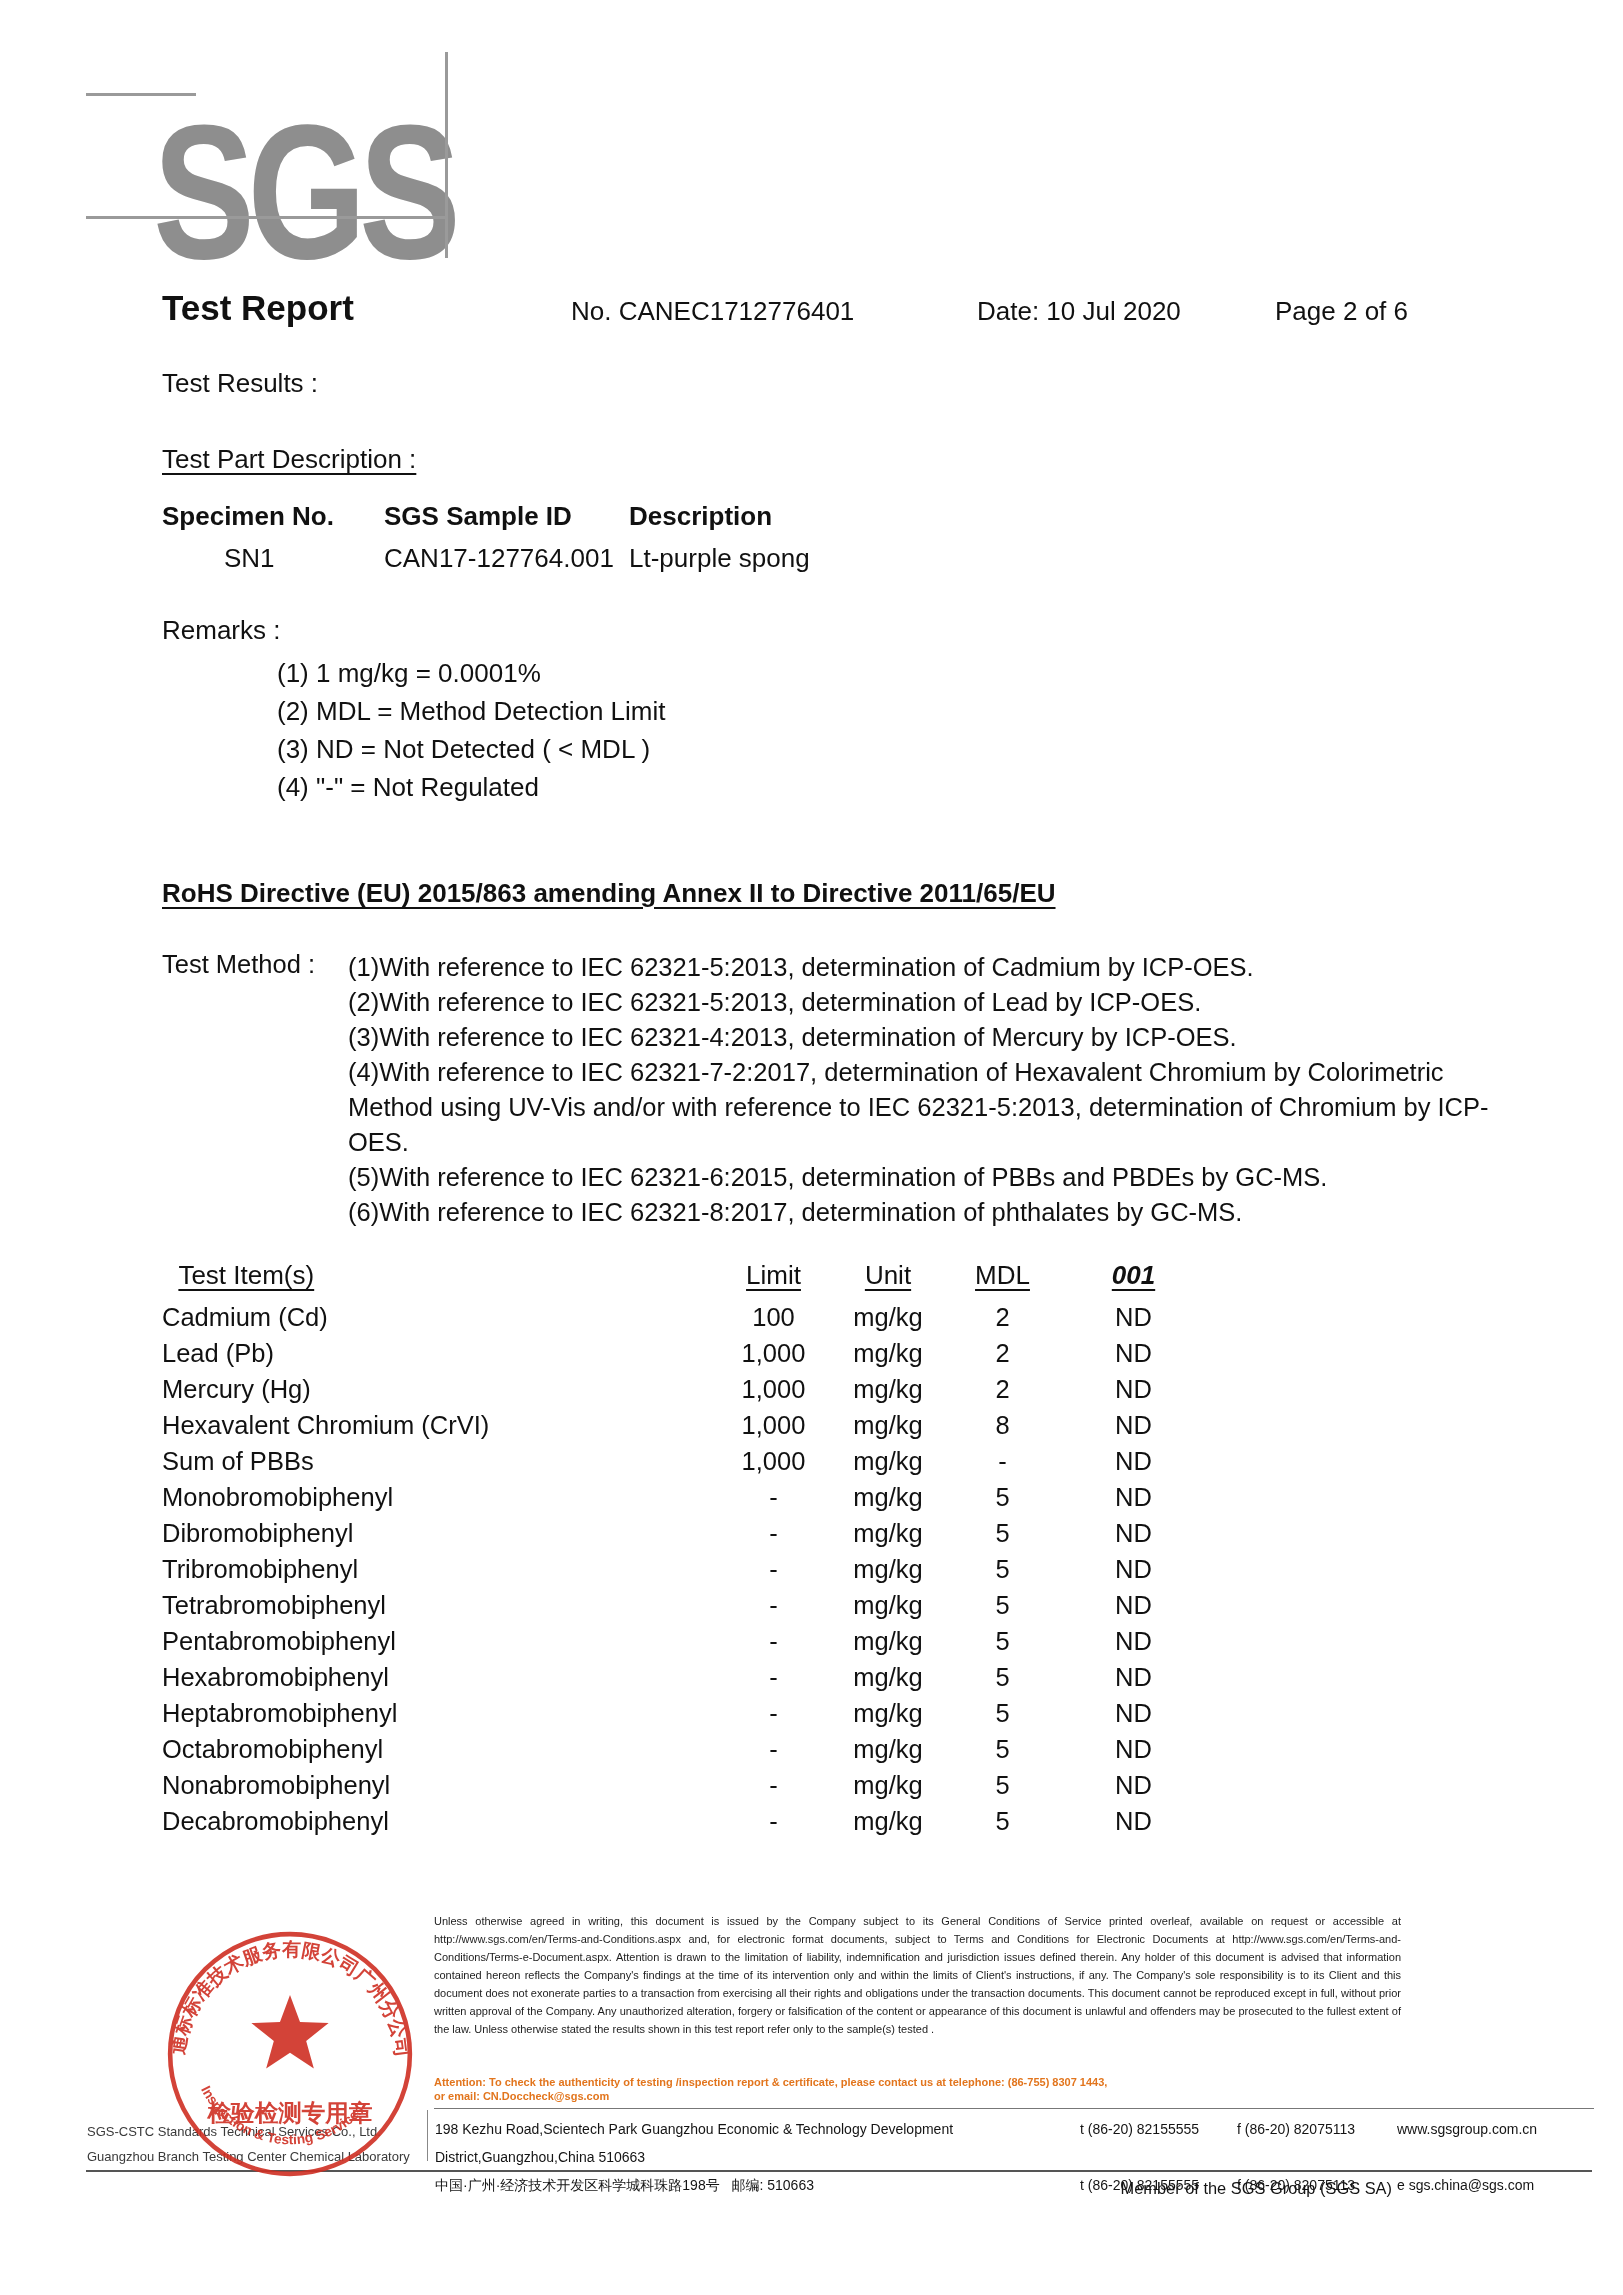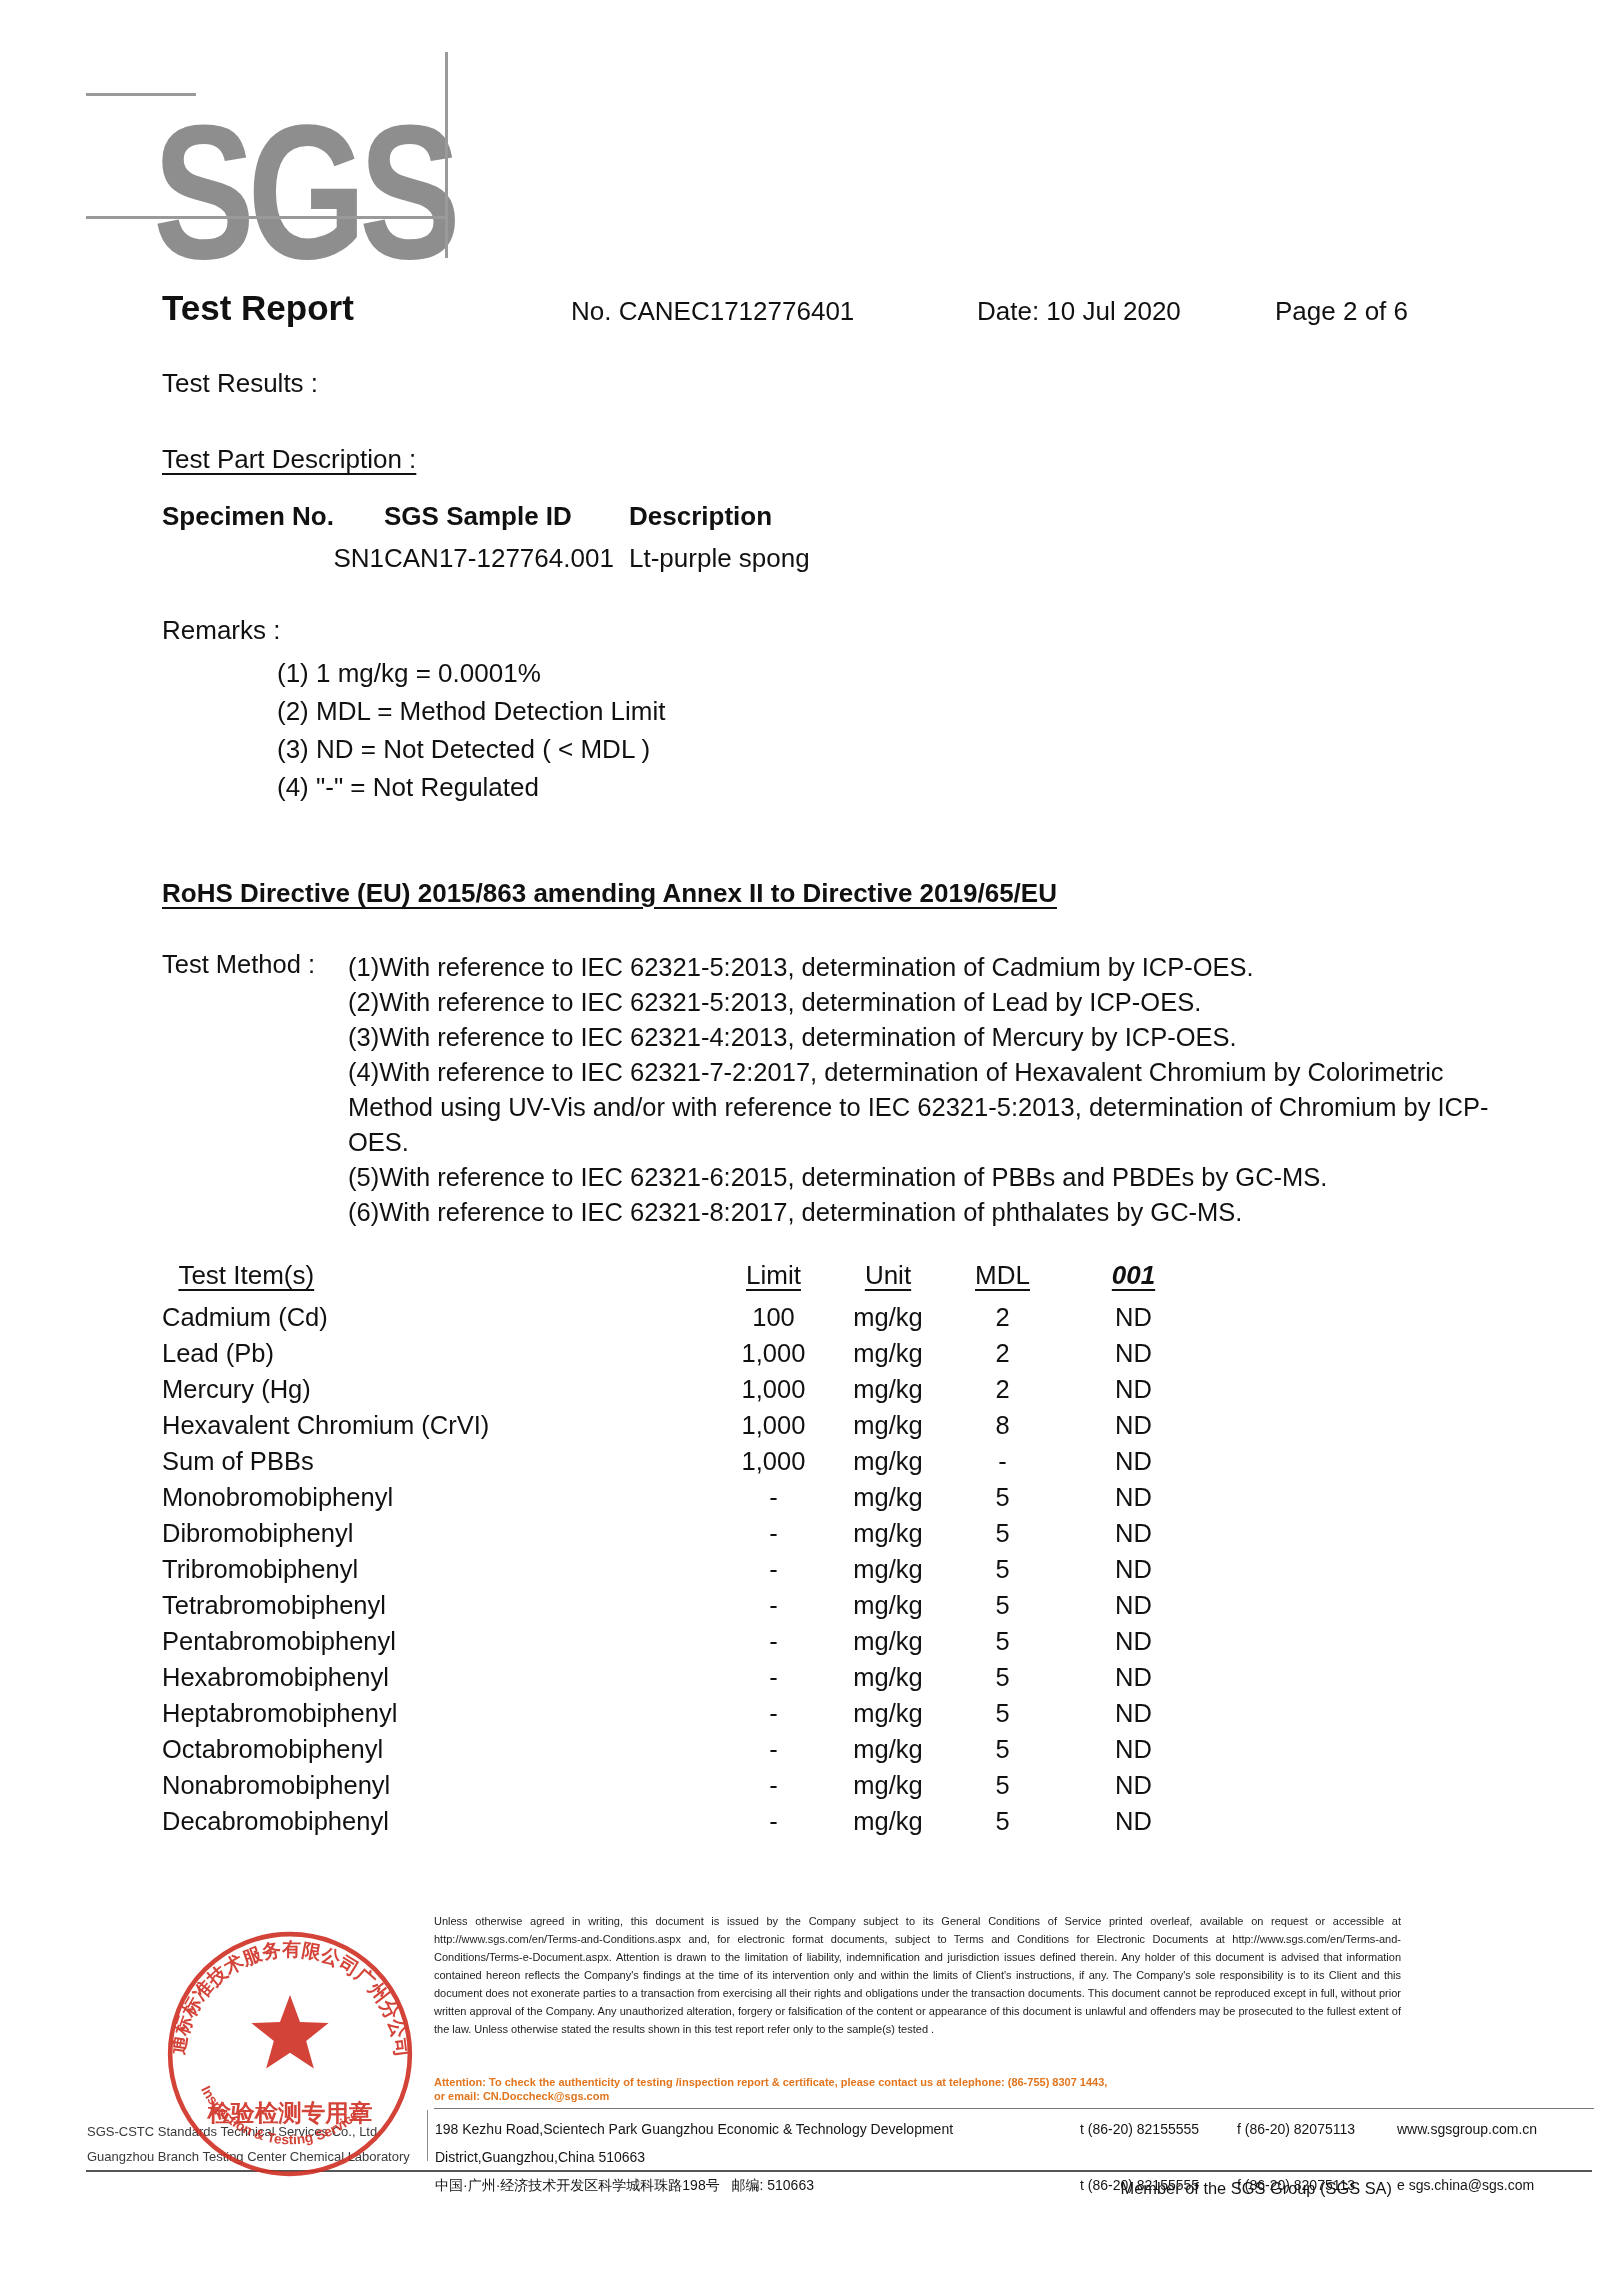--- a/index.html
+++ b/index.html
@@ -39,21 +39,21 @@
 
   .section-label{ position:absolute; left:134px; font-size:26px; }
   .t-results{ top:368px; }
   .t-partdesc{ top:444px; text-decoration:underline; text-underline-offset:4.6px; }
 
   
   .specimen{ position:absolute; left:134px; top:501px; font-size:26px; }
   .specimen .sp-head, .specimen .sp-row{ display:grid; grid-template-columns:222px 245px auto; }
   .specimen .sp-head{ font-weight:bold; }
   .specimen .sp-row{ margin-top:10.5px; }
-  .sp-c1{ padding-left:62px;text-align:right; }
+  .sp-c1{ padding-left:62px; }
 
   
   .remarks{ position:absolute; left:134px; top:615px; font-size:26px; }
   .remarks-items{ margin-left:115px; margin-top:11.8px; }
   .remarks-items > div{ height:38px; }
 
   
   .rohs{
     position:absolute; left:134px; top:878px;
     font-size:26px; font-weight:bold;
@@ -138,21 +138,21 @@
   <div class="remarks">
     <div>Remarks :</div>
     <div class="remarks-items">
         <div>(1) 1 mg/kg = 0.0001%</div>
         <div>(2) MDL = Method Detection Limit</div>
         <div>(3) ND = Not Detected ( &lt; MDL )</div>
         <div>(4) "-" = Not Regulated</div>
       </div>
   </div>
 
-  <div class="rohs">RoHS Directive (EU) 2015/863 amending Annex II to Directive 2019/65/EU</div>
+  <div class="rohs">RoHS Directive (EU) 2015/863 amending Annex II to Directive 2011/65/EU</div>
 
   <div class="method">
     <div class="method-label">Test Method :</div>
     <div class="method-items">
         <div>(1)With reference to IEC 62321-5:2013, determination of Cadmium by ICP-OES.</div>
         <div>(2)With reference to IEC 62321-5:2013, determination of Lead by ICP-OES.</div>
         <div>(3)With reference to IEC 62321-4:2013, determination of Mercury by ICP-OES.</div>
         <div>(4)With reference to IEC 62321-7-2:2017, determination of Hexavalent Chromium by Colorimetric Method using UV-Vis and/or with reference to IEC 62321-5:2013, determination of Chromium by ICP-OES.</div>
         <div>(5)With reference to IEC 62321-6:2015, determination of PBBs and PBDEs by GC-MS.</div>
         <div>(6)With reference to IEC 62321-8:2017, determination of phthalates by GC-MS.</div>

